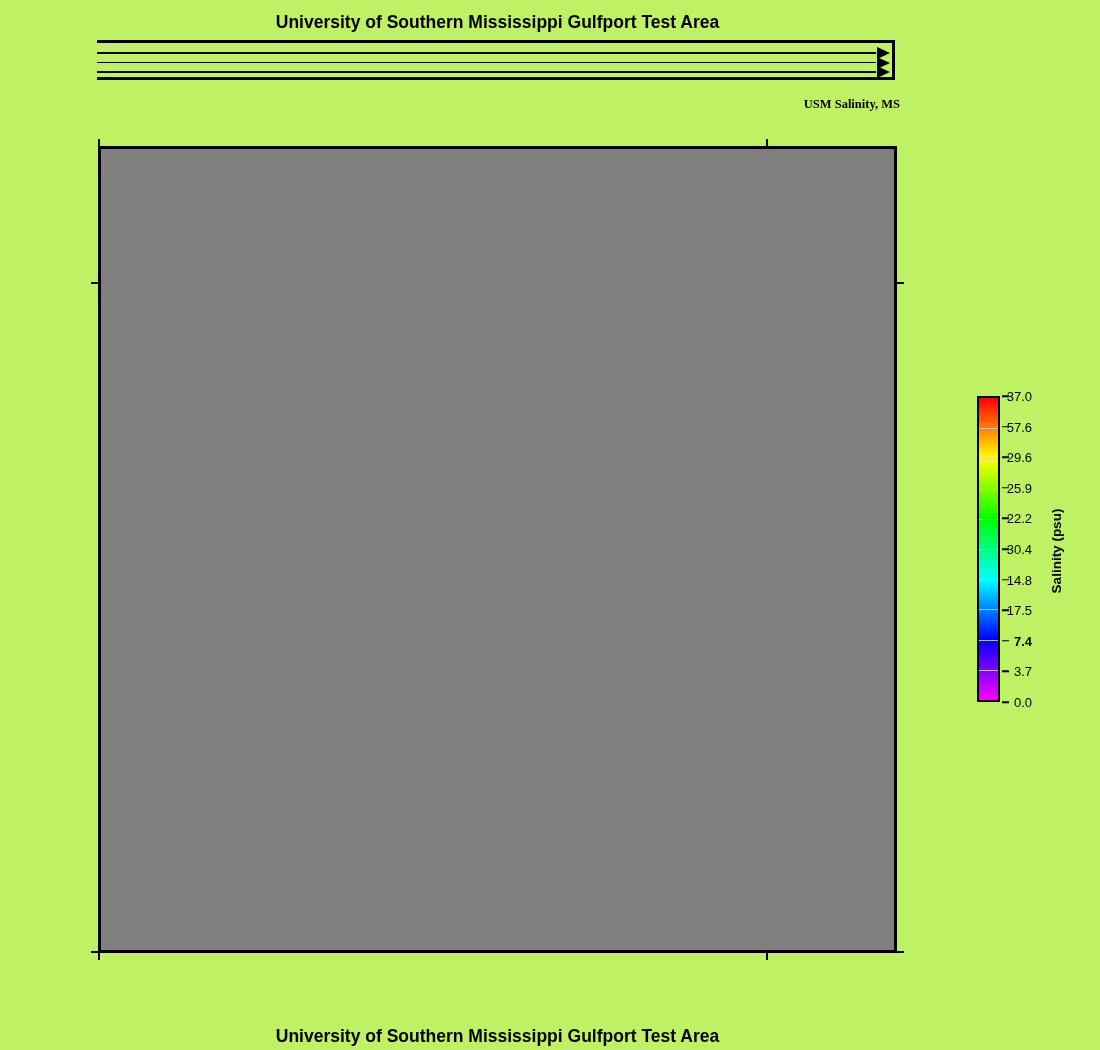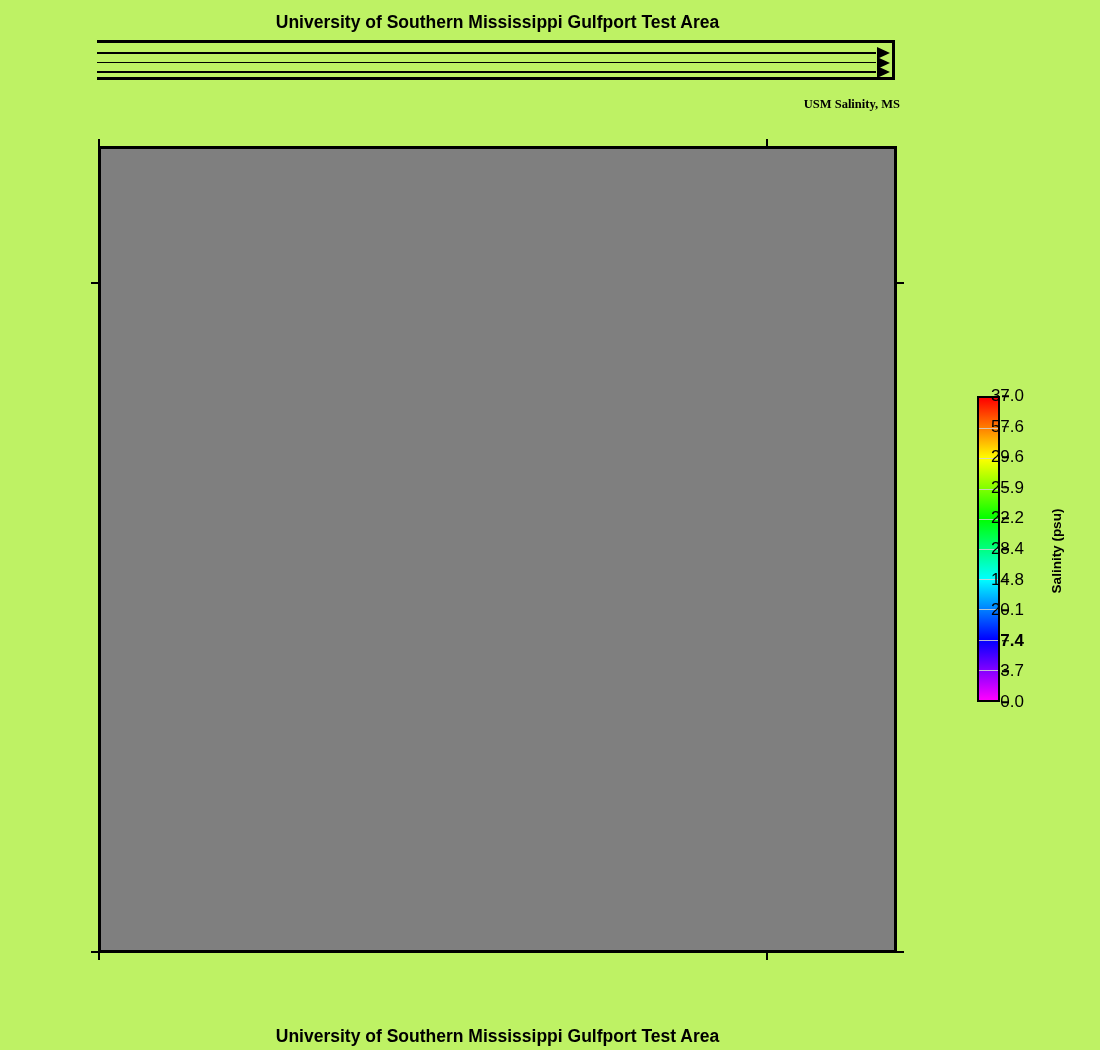--- a/index.html
+++ b/index.html
@@ -33,22 +33,22 @@
   .tick.h{width:7px;height:2px;}
 
   
   .cbar{position:absolute;left:977px;top:396px;width:23px;height:306px;box-sizing:border-box;
         border:2px solid #000;}
   .cbar-grad{position:absolute;left:0;top:0;width:100%;height:100%;}
   .cbar-grid{position:absolute;left:0;width:100%;height:1px;background:rgba(210,210,210,0.85);}
   .cbar-ticks{position:absolute;left:1002px;top:396px;width:38px;height:306px;}
   .cbar-tick-row{position:absolute;left:0;width:100%;height:14px;transform:translateY(-50%);}
   .cbar-dash{position:absolute;left:0;top:50%;transform:translateY(-50%);width:7px;height:1.5px;background:#000;}
-  .cbar-num{position:absolute;right:16px;top:50%;transform:translateY(-50%);
-            font-size:17px;font-family:"Liberation Sans",sans-serif;}
+  .cbar-num{position:absolute;right:8px;top:50%;transform:translateY(-50%);
+            font-size:13px;font-family:"Liberation Sans",sans-serif;}
   .cbar-label{position:absolute;left:1056px;top:551px;transform:translate(-50%,-50%) rotate(-90deg);
               transform-origin:center;white-space:nowrap;font-weight:bold;font-size:13.5px;
               font-family:"Liberation Sans",sans-serif;}
 </style>
 </head>
 <body>
 
 <div class="canvas">
 
   <div class="title top">University of Southern Mississippi Gulfport Test Area</div>
@@ -110,29 +110,29 @@
       <div class="cbar-tick-row" style="top: 30%;">
         <span class="cbar-dash"></span>
         <span class="cbar-num">25.9</span>
       </div>
       <div class="cbar-tick-row" style="top: 40%;">
         <span class="cbar-dash"></span>
         <span class="cbar-num">22.2</span>
       </div>
       <div class="cbar-tick-row" style="top: 50%;">
         <span class="cbar-dash"></span>
-        <span class="cbar-num">28.4</span>
+        <span class="cbar-num">30.4</span>
       </div>
       <div class="cbar-tick-row" style="top: 60%; text-align: center;">
         <span class="cbar-dash"></span>
         <span class="cbar-num">14.8</span>
       </div>
       <div class="cbar-tick-row" style="top: 70%;">
         <span class="cbar-dash"></span>
-        <span class="cbar-num">20.1</span>
+        <span class="cbar-num">17.5</span>
       </div>
       <div class="cbar-tick-row" style="top: 80%; font-weight: bold;">
         <span class="cbar-dash"></span>
         <span class="cbar-num">7.4</span>
       </div>
       <div class="cbar-tick-row" style="top: 90%;">
         <span class="cbar-dash"></span>
         <span class="cbar-num">3.7</span>
       </div>
       <div class="cbar-tick-row" style="top: 100%;">

